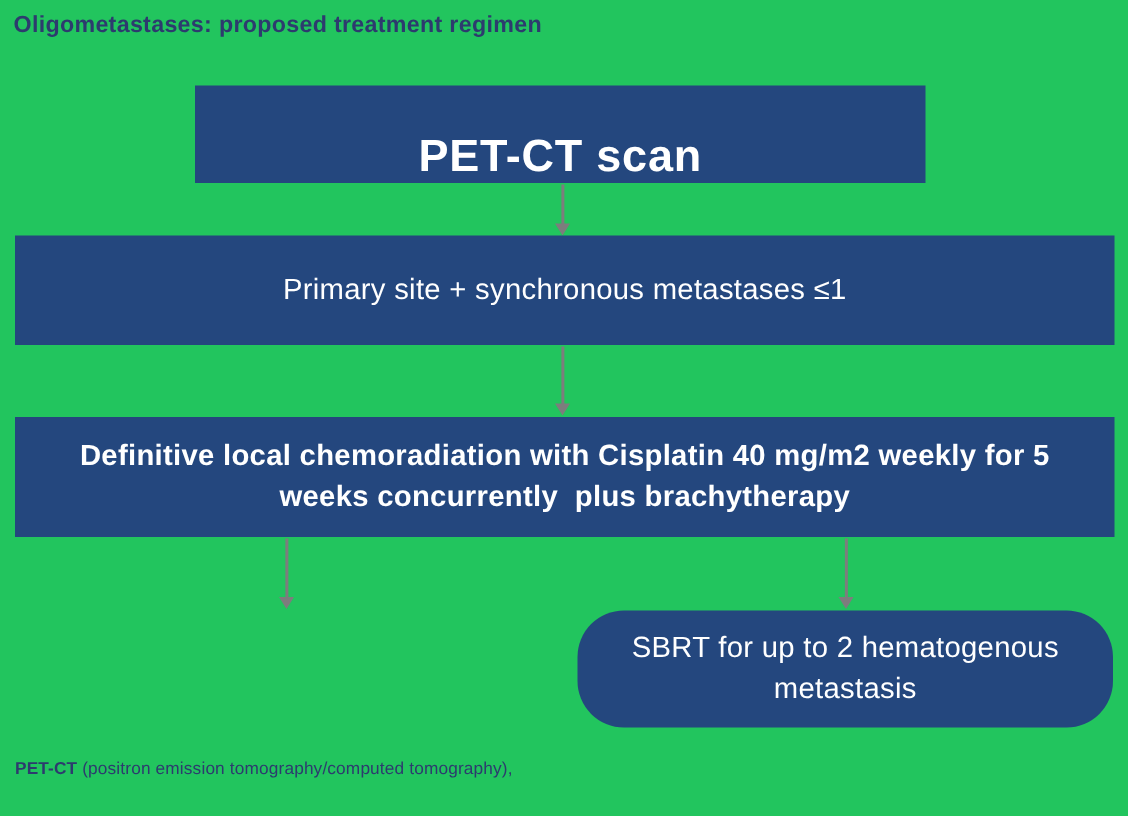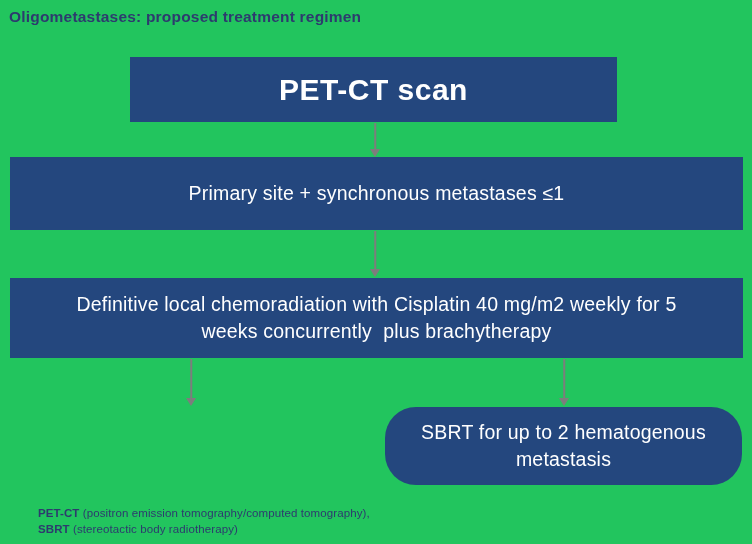--- a/index.html
+++ b/index.html
@@ -32,24 +32,24 @@
     display: flex;
     align-items: center;
     justify-content: center;
     text-align: center;
     box-sizing: border-box;
   }
   .node-label {
     white-space: pre-wrap;
     letter-spacing: 0.2px;
   }
-  .node-petct { left: 130px; top: 57px; width: 487px; height: 65px; }
+  .node-petct { left: 130px; top: 57px; width: 487px; height: 65px; align-items: flex-end; }
   .node-petct .node-label { font-size: 30px; font-weight: 700; letter-spacing: 0.5px; }
   .node-primary { left: 10px; top: 157px; width: 733px; height: 73px; font-size: 19.5px; }
-  .node-chemo { left: 10px; top: 278px; width: 733px; height: 80px; font-size: 19.5px; line-height: 27px; padding: 0 38px; }
+  .node-chemo { left: 10px; top: 278px; width: 733px; height: 80px; font-size: 19.5px; line-height: 27px; padding: 0 38px; font-weight: bold; }
   .node-sbrt-left { left: 10px; top: 407px; width: 362px; height: 78px; font-size: 19.5px; line-height: 27px; padding: 0 25px; }
   .node-sbrt-right { left: 385px; top: 407px; width: 357px; height: 78px; font-size: 19.5px; line-height: 27px; padding: 0 25px; border-radius: 31px; }
 
   .arrow { position: absolute; width: 16px; }
   .arrow::before {
     content: "";
     position: absolute;
     left: 50%;
     transform: translateX(-50%);
     top: 0;
@@ -76,21 +76,21 @@
 
   .footnotes {
     position: absolute;
     left: 10px;
     top: 505px;
     font-size: 11.5px;
     line-height: 16px;
     color: #2d3b6e;
     letter-spacing: 0.1px;
   }
-  .footnotes .abbr { font-weight: 700; margin-left: 28px; }
+  .footnotes .abbr { font-weight: 700; }
 </style>
 </head>
 <body>
 
 <div class="canvas">
 
   <h1 class="title">Oligometastases: proposed treatment regimen</h1>
 
   <div class="node node-petct">
     <span class="node-label">PET-CT scan</span>
@@ -111,16 +111,15 @@
   <div class="arrow arrow-3"></div>
   <div class="arrow arrow-4"></div>
 
 
   <div class="node node-sbrt-right">
     <span class="node-label">SBRT for up to 2 hematogenous metastasis</span>
   </div>
 
   <div class="footnotes">
     <div class="footnote-line"><span class="abbr">PET-CT</span><span> (positron emission tomography/computed tomography),</span></div>
-    <div class="footnote-line"><span class="abbr">SBRT</span><span> (stereotactic body radiotherapy)</span></div>
   </div>
 
 </div>
 
 </body></html>

